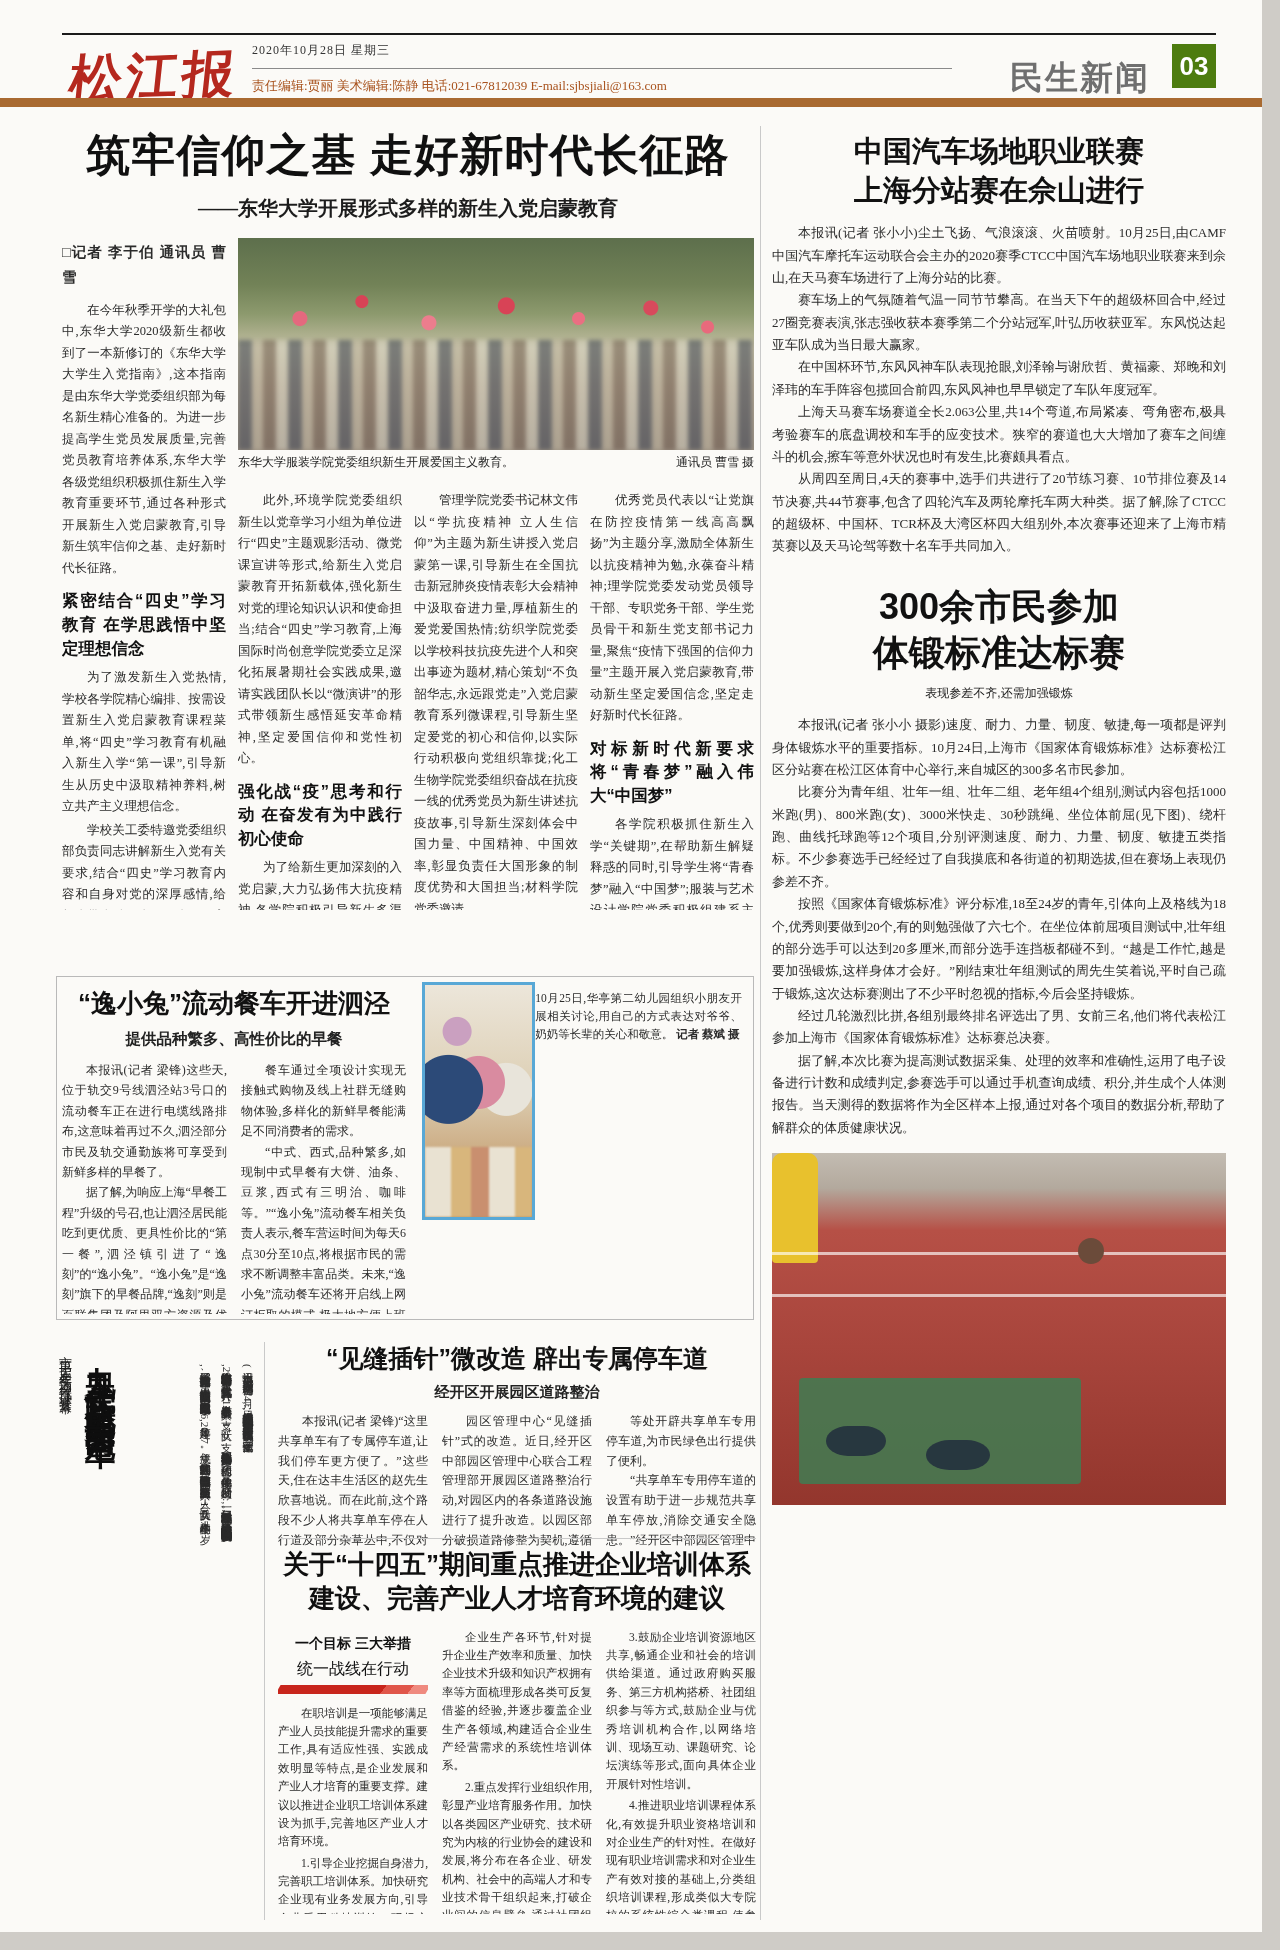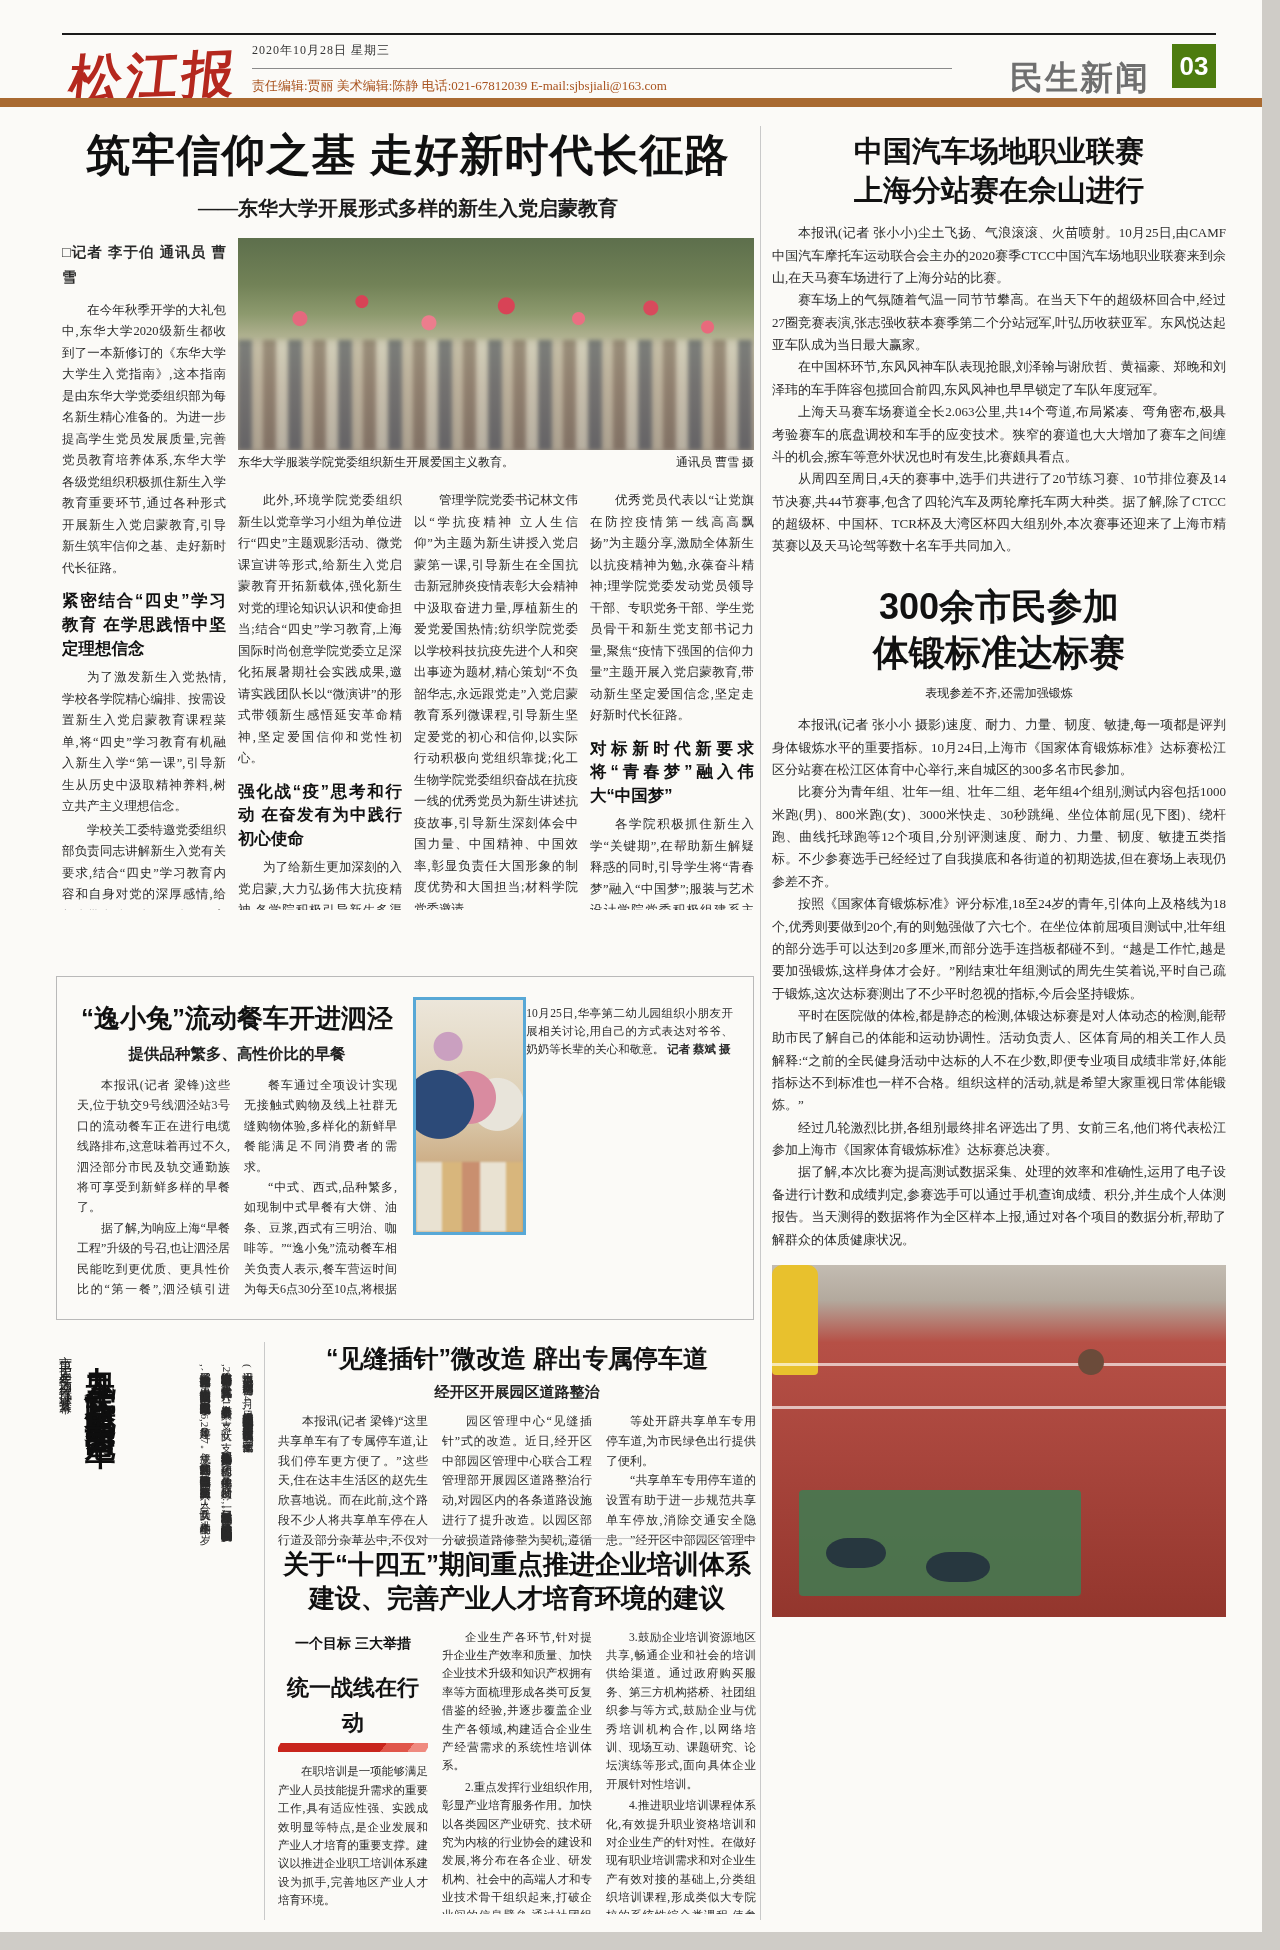--- a/index.html
+++ b/index.html
@@ -63,21 +63,21 @@
       linear-gradient(180deg,#c3bcb2 0%,#b3a99d 10%,#b65046 22%,#a8453c 55%,#93362d 100%);}
   .lane{position:absolute;left:0;top:28%;width:100%;height:3px;background:rgba(255,255,255,.65);}
   .lane.l2{top:40%;}
   .mat{position:absolute;left:6%;bottom:6%;width:62%;height:30%;background:#3f7d52;border-radius:4px;opacity:.85;}
   .figure{position:absolute;border-radius:40%/55%;}
   .vest{left:66%;top:30%;width:46px;height:110px;background:#e8c12d;border-radius:10px 10px 4px 4px;}
   .vest-head{left:67.5%;top:24%;width:26px;height:26px;background:#6b4b3a;border-radius:50%;}
   .sitter{background:rgba(30,40,60,.8);}
   
   .food-box{position:absolute;left:56px;top:976px;width:698px;height:344px;border:1px solid #b9b9b9;
-            padding:20px;box-sizing:border-box;display:flex;gap:16px;}
+            padding:5px;box-sizing:border-box;display:flex;gap:16px;}
   .ft-left{width:344px;display:flex;flex-direction:column;overflow:hidden;}
   .ft-title{font-family:"Liberation Sans",sans-serif;font-weight:900;font-size:26px;text-align:center;
             color:#111;margin:4px 0 0 0;}
   .ft-sub{font-size:15.5px;font-weight:700;text-align:center;margin-top:8px;color:#222;}
   .ft-body{margin-top:10px;column-count:2;column-gap:14px;font-size:12px;line-height:1.7;text-align:justify;
            flex:1;overflow:hidden;}
   .ft-body p{margin:0;text-indent:2em;}
   .ft-right{width:320px;display:flex;}
   .kids-photo{position:relative;width:312px;height:232px;border:3px solid #58a8d6;overflow:hidden;
     background:
@@ -110,21 +110,21 @@
   
   .prop-rule{position:absolute;left:278px;top:1538px;width:478px;height:1px;background:#c9c9c9;}
   .proposal{position:absolute;left:278px;top:1548px;width:478px;height:372px;overflow:hidden;}
   .pr-title{font-family:"Liberation Sans",sans-serif;font-weight:900;font-size:26px;text-align:center;
             line-height:1.3;color:#0f0f0f;margin:0;}
   .pr-grid{margin-top:12px;display:flex;gap:14px;}
   .pr-col{width:150px;font-size:11.5px;line-height:1.6;text-align:justify;overflow:hidden;height:286px;}
   .pr-col p{margin:0 0 3px 0;text-indent:2em;}
   .pr-logo{margin:4px 0 10px 0;text-align:center;}
   .pr-kicker{font-family:"Liberation Sans",sans-serif;font-weight:700;font-size:14px;color:#111;}
-  .pr-series{font-family:"Liberation Sans",sans-serif;font-weight:700;font-size:22px;color:#111;margin-top:16px;}
+  .pr-series{font-family:"Liberation Sans",sans-serif;font-weight:400;font-size:16px;color:#111;margin-top:2px;}
   .pr-swoosh{height:9px;margin-top:3px;background:linear-gradient(100deg,#c8251c 0 70%,#e0564a 70% 88%,#ef8a7f 88%);
              transform:skewX(-30deg);}
 </style>
 </head>
 <body>
 
 <div class="page">
 
   <div class="top-rule"></div>
   <div class="masthead">松江报</div>
@@ -198,21 +198,20 @@
     <div>
       <h2 class="fit-title">
         <span>300余市民参加</span><br>
         <span>体锻标准达标赛</span>
       </h2>
       <div class="fit-sub">表现参差不齐,还需加强锻炼</div>
       <div class="sb-body">
         <p>本报讯(记者 张小小 摄影)速度、耐力、力量、韧度、敏捷,每一项都是评判身体锻炼水平的重要指标。10月24日,上海市《国家体育锻炼标准》达标赛松江区分站赛在松江区体育中心举行,来自城区的300多名市民参加。</p>
         <p>比赛分为青年组、壮年一组、壮年二组、老年组4个组别,测试内容包括1000米跑(男)、800米跑(女)、3000米快走、30秒跳绳、坐位体前屈(见下图)、绕杆跑、曲线托球跑等12个项目,分别评测速度、耐力、力量、韧度、敏捷五类指标。不少参赛选手已经经过了自我摸底和各街道的初期选拔,但在赛场上表现仍参差不齐。</p>
         <p>按照《国家体育锻炼标准》评分标准,18至24岁的青年,引体向上及格线为18个,优秀则要做到20个,有的则勉强做了六七个。在坐位体前屈项目测试中,壮年组的部分选手可以达到20多厘米,而部分选手连挡板都碰不到。“越是工作忙,越是要加强锻炼,这样身体才会好。”刚结束壮年组测试的周先生笑着说,平时自己疏于锻炼,这次达标赛测出了不少平时忽视的指标,今后会坚持锻炼。</p>
-        <p>平时在医院做的体检,都是静态的检测,体锻达标赛是对人体动态的检测,能帮助市民了解自己的体能和运动协调性。活动负责人、区体育局的相关工作人员解释:“之前的全民健身活动中达标的人不在少数,即便专业项目成绩非常好,体能指标达不到标准也一样不合格。组织这样的活动,就是希望大家重视日常体能锻炼。”</p>
         <p>经过几轮激烈比拼,各组别最终排名评选出了男、女前三名,他们将代表松江参加上海市《国家体育锻炼标准》达标赛总决赛。</p>
         <p>据了解,本次比赛为提高测试数据采集、处理的效率和准确性,运用了电子设备进行计数和成绩判定,参赛选手可以通过手机查询成绩、积分,并生成个人体测报告。当天测得的数据将作为全区样本上报,通过对各个项目的数据分析,帮助了解群众的体质健康状况。</p>
       </div>
       <div class="fitness-photo">
         <div class="lane"></div>
         <div class="lane l2"></div>
         <div class="mat"></div>
         <div class="figure sitter" style="left:12%;bottom:14%;width:60px;height:30px;"></div>
         <div class="figure sitter" style="left:34%;bottom:10%;width:64px;height:30px;"></div>
         <div class="vest"></div>

